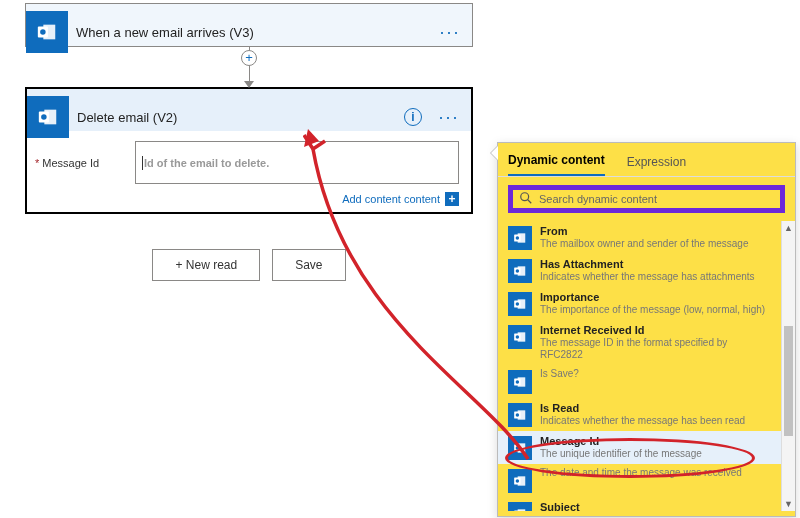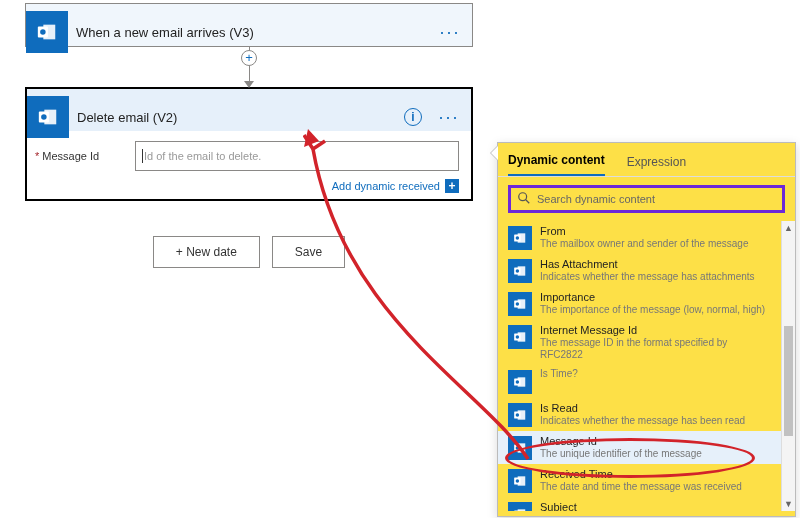--- a/index.html
+++ b/index.html
@@ -18,46 +18,46 @@
 
   .connector { height: 40px; display: flex; align-items: center; justify-content: center; position: relative; }
   .connector .line { width: 1px; height: 40px; background: #8a8886; position: absolute; top: 0; }
   .connector .plus { width: 16px; height: 16px; border: 1px solid #8a8886; border-radius: 50%; background: #fff; color: #0f6cbd; font-size: 13px; line-height: 14px; text-align: center; position: absolute; top: 3px; z-index: 2; }
   .connector .arrowhead { position: absolute; bottom: -1px; width: 0; height: 0; border-left: 5px solid transparent; border-right: 5px solid transparent; border-top: 7px solid #8a8886; }
 
   .step-body { padding: 10px 12px 6px 8px; }
   .param-row { display: flex; align-items: center; gap: 10px; margin-bottom: 6px; }
   .param-label { font-size: 11px; color: #333; width: 90px; }
   .param-label .req { color: #a4262c; }
-  .param-input { flex: 1; height: 30px; border: 1px solid #8a8886; font-size: 11px; color: #999; padding: 0 6px; display: flex; align-items: center; }
+  .param-input { flex: 1; height: 43px; border: 1px solid #8a8886; font-size: 11px; color: #999; padding: 0 6px; display: flex; align-items: center; font-weight: bold; }
   .cursor { display:inline-block; width:1px; height:14px; background:#333; margin-right:1px; }
   .add-dyn-row { display: flex; justify-content: flex-end; padding-top: 2px; }
   .add-dyn { font-size: 11px; color: #0f6cbd; display: flex; align-items: center; gap: 5px; cursor: pointer; }
   .add-dyn .plusbox { width: 14px; height: 14px; background: #0f6cbd; color: #fff; font-size: 12px; line-height: 14px; text-align: center; font-weight: bold; }
 
   .bottom-btns { display: flex; gap: 12px; justify-content: center; margin-top: 35px; }
   .btn { border: 1px solid #8a8886; background: #fff; color: #333; font-size: 12px; height: 32px; padding: 0 22px; cursor: pointer; }
 
   
   .dc-panel { position: absolute; left: 497px; top: 142px; width: 299px; height: 375px; border: 1px solid #bbb; background:#fde047; box-shadow: 0 3px 10px rgba(0,0,0,.15); }
   .dc-callout { position:absolute; left:-8px; top:2px; width:0; height:0; border-top:8px solid transparent; border-bottom:8px solid transparent; border-right:8px solid #bbb; }
   .dc-callout::after { content:""; position:absolute; left:1px; top:-7px; border-top:7px solid transparent; border-bottom:7px solid transparent; border-right:7px solid #fff; }
   .dc-tabs { display:flex; border-bottom:1px solid #ddd; padding:0 10px; gap:22px; height:34px; align-items:flex-end; }
   .dc-tab { font-size:12px; color:#555; padding-bottom:7px; cursor:pointer; }
   .dc-tab.active { color:#000; border-bottom:2px solid #0f6cbd; font-weight:600; }
-  .dc-search { margin:8px 10px; height:28px; border:3px solid #6d28d9; display:flex; align-items:center; gap:6px; padding:0 6px; }
+  .dc-search { margin:8px 10px; height:28px; border:5px solid #6d28d9; display:flex; align-items:center; gap:6px; padding:0 6px; }
   .dc-search .mag { font-size:13px; color:#555; }
   .dc-search-text { font-size:11px; color:#666; }
   .dc-list-wrapper { height:290px; overflow:hidden; position:relative; }
   .dc-list { position:absolute; left:0; right:14px; top:0; }
   .dc-row { display:flex; align-items:flex-start; gap:8px; padding:3px 10px 4px 10px; cursor:pointer; }
   .dc-row.highlight { background:#e6f0fa; }
   .dc-row .ricon { width:24px; height:24px; background:#0f6cbd; display:flex; align-items:center; justify-content:center; flex-shrink:0; margin-top:2px; }
   .dc-row .rtext { flex:1; }
-  .rname { font-size:11px; font-weight:400; color:#222; line-height:14px; }
+  .rname { font-size:11px; font-weight:700; color:#222; line-height:14px; }
   .rdesc { font-size:10px; color:#777; line-height:12px; }
   .dc-scroll { position:absolute; right:0; top:0; width:14px; height:100%; background:#f4f4f4; border-left:1px solid #ddd; }
   .dc-scroll .arrow { height:14px; text-align:center; font-size:9px; color:#666; line-height:14px; }
   .dc-scroll .thumb { position:absolute; left:2px; right:2px; top:105px; height:110px; background:#c1c1c1; }
 
   
   .annot-arrow { position:absolute; left:303px; top:129px; width:270px; height:360px; pointer-events:none; }
   .annot-ellipse { position:absolute; left:505px; top:438px; width:250px; height:40px; border:3px solid #d2232a; border-radius:50%/50%; pointer-events:none; }
 </style>
 </head>
@@ -101,29 +101,29 @@
     <div class="step-body">
       <div class="param-row">
         <div class="param-label"><span class="req">*</span> <span>Message Id</span></div>
         <div class="param-input">
             <span class="cursor"></span>
             <span>Id of the email to delete.</span>
           </div>
       </div>
       <div class="add-dyn-row">
         <div class="add-dyn">
-          <span>Add dynamic received</span>
+          <span>Add content content</span>
           <span class="plusbox">+</span>
         </div>
       </div>
     </div>
   </div>
 
   <div class="bottom-btns">
-    <button class="btn">+ New date</button>
+    <button class="btn">+ New read</button>
     <button class="btn">Save</button>
   </div>
 </div>
 
 <div class="dc-panel">
   <div class="dc-callout"></div>
   <div class="dc-tabs">
     <div class="dc-tab active">Dynamic content</div>
     <div class="dc-tab">Expression</div>
   </div>
@@ -179,34 +179,34 @@
         </div>
         <div class="dc-row">
           <div class="ricon">
             <svg width="14" height="14" viewBox="0 0 24 24">
               <rect x="8" y="4" width="13" height="16" fill="#fff" opacity=".9"></rect>
               <rect x="2" y="6" width="11" height="12" rx="1" fill="#fff"></rect>
               <circle cx="7.5" cy="12" r="3" fill="#0f6cbd"></circle>
             </svg>
           </div>
           <div class="rtext">
-            <div class="rname">Internet Message Id</div>
+            <div class="rname">Internet Received Id</div>
             <div class="rdesc">The message ID in the format specified by RFC2822</div>
           </div>
         </div>
         <div class="dc-row">
           <div class="ricon">
             <svg width="14" height="14" viewBox="0 0 24 24">
               <rect x="8" y="4" width="13" height="16" fill="#fff" opacity=".9"></rect>
               <rect x="2" y="6" width="11" height="12" rx="1" fill="#fff"></rect>
               <circle cx="7.5" cy="12" r="3" fill="#0f6cbd"></circle>
             </svg>
           </div>
           <div class="rtext">
-            <div class="rdesc">Is Time?</div>
+            <div class="rdesc">Is Save?</div>
           </div>
         </div>
         <div class="dc-row">
           <div class="ricon">
             <svg width="14" height="14" viewBox="0 0 24 24">
               <rect x="8" y="4" width="13" height="16" fill="#fff" opacity=".9"></rect>
               <rect x="2" y="6" width="11" height="12" rx="1" fill="#fff"></rect>
               <circle cx="7.5" cy="12" r="3" fill="#0f6cbd"></circle>
             </svg>
           </div>
@@ -230,21 +230,20 @@
         </div>
         <div class="dc-row">
           <div class="ricon">
             <svg width="14" height="14" viewBox="0 0 24 24">
               <rect x="8" y="4" width="13" height="16" fill="#fff" opacity=".9"></rect>
               <rect x="2" y="6" width="11" height="12" rx="1" fill="#fff"></rect>
               <circle cx="7.5" cy="12" r="3" fill="#0f6cbd"></circle>
             </svg>
           </div>
           <div class="rtext">
-            <div class="rname">Received Time</div>
             <div class="rdesc">The date and time the message was received</div>
           </div>
         </div>
         <div class="dc-row">
           <div class="ricon">
             <svg width="14" height="14" viewBox="0 0 24 24">
               <rect x="8" y="4" width="13" height="16" fill="#fff" opacity=".9"></rect>
               <rect x="2" y="6" width="11" height="12" rx="1" fill="#fff"></rect>
               <circle cx="7.5" cy="12" r="3" fill="#0f6cbd"></circle>
             </svg>

